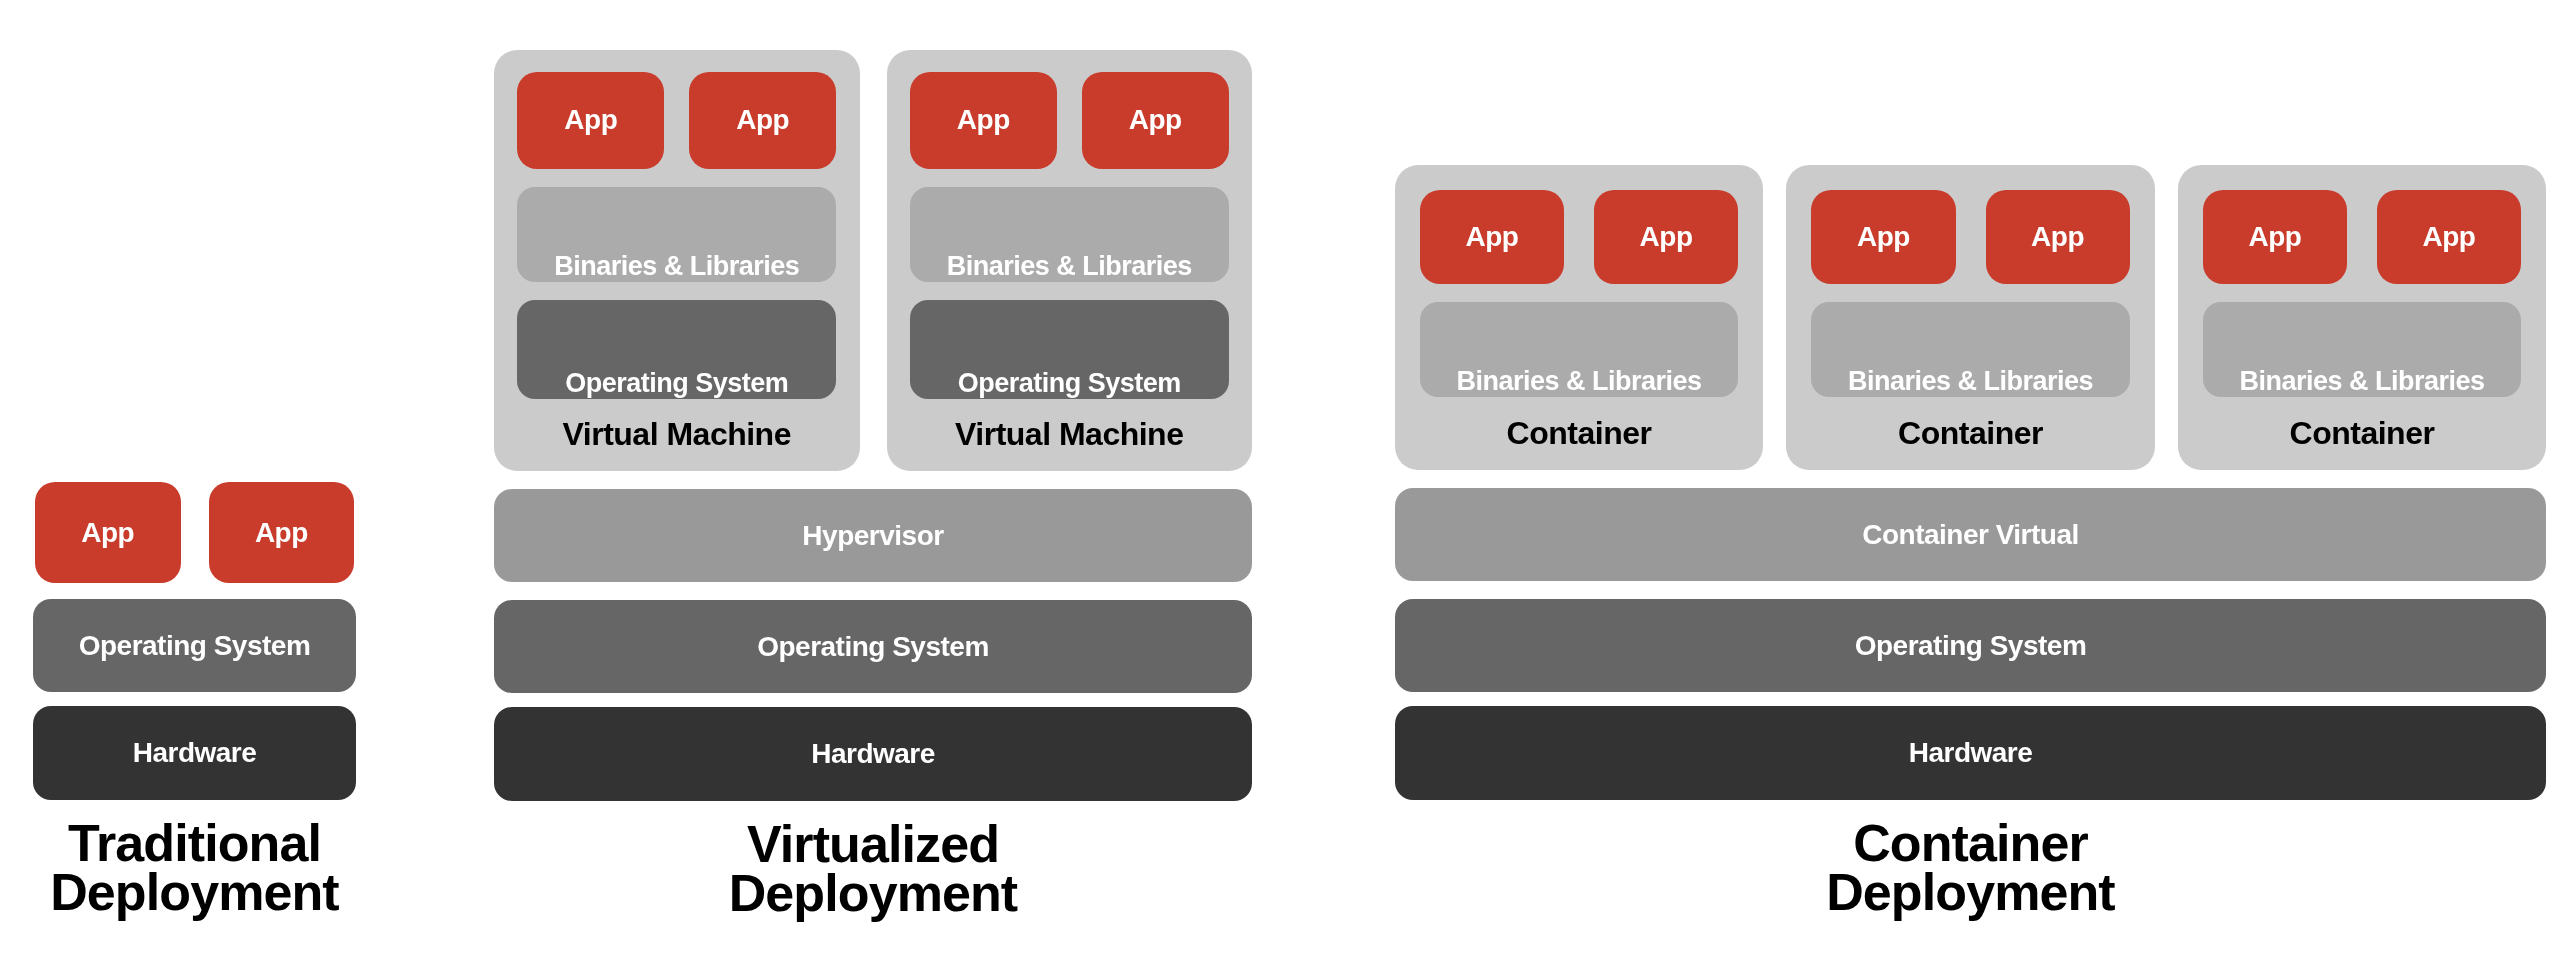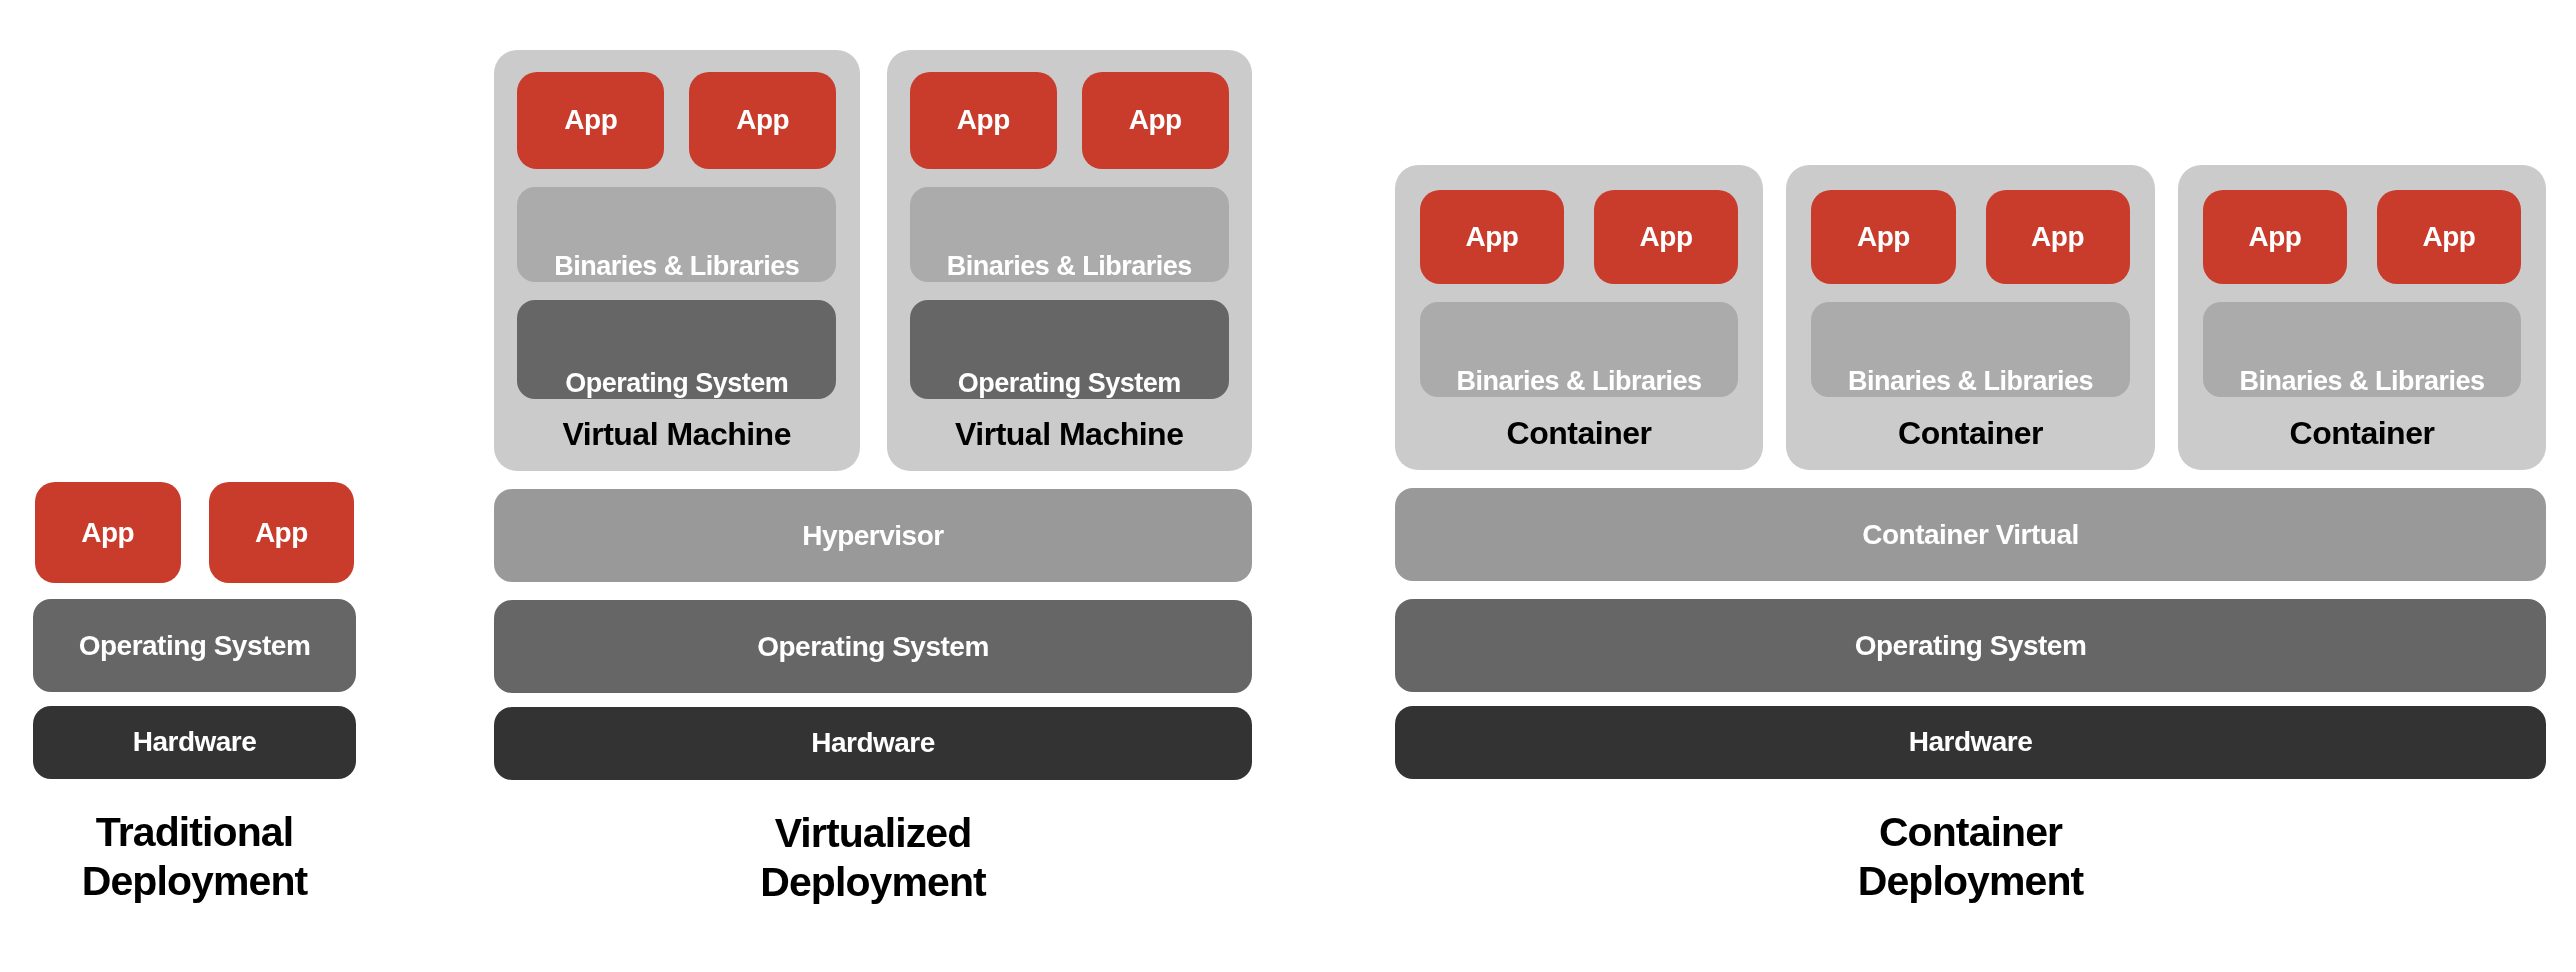--- a/index.html
+++ b/index.html
@@ -22,21 +22,21 @@
     color:var(--boxtext);font-size:28px;letter-spacing:-0.5px;
   }
   #col-traditional .apps-row{height:101px;gap:28px;margin-bottom:16px;padding:0 1.8px;}
 
   .bar{
     border-radius:18px;display:flex;align-items:center;justify-content:center;
     color:var(--boxtext);font-size:28px;letter-spacing:-0.5px;
   }
   .bar.runtime{height:93px;background:var(--runtime);margin-bottom:18px;}
   .bar.os{height:93px;background:var(--os);margin-bottom:13.5px;}
-  .bar.hw{height:73px;background:var(--hardware);}
+  .bar.hw{height:94px;background:var(--hardware);}
 
   .card-row{display:flex;margin-bottom:18px;}
   #col-virtualized .card-row{gap:27px;}
   #col-container  .card-row{gap:23.4px;}
   .card{
     background:var(--card);border-radius:23.4px;
     display:flex;flex-direction:column;
   }
   .vm-card{width:366px;height:421px;padding:21.6px 23.4px 0;}
   .ct-card{flex:1;height:305px;padding:25px 25px 0;}
@@ -51,22 +51,22 @@
   .inner-box.binaries{background:var(--binaries);height:95px;}
   .vm-card .inner-box.binaries{margin-bottom:18px;}
   .inner-box.os-inner{background:var(--os);height:99px;}
 
   .card-label{
     flex:1;display:flex;align-items:center;justify-content:center;
     color:var(--ink);font-size:32px;letter-spacing:-0.5px;
   }
 
   .col-title{
-    margin-top:29px;text-align:center;color:var(--ink);
-    font-size:41px;line-height:49px;letter-spacing:-0.9px;white-space:pre-line;
+    margin-top:19px;text-align:center;color:var(--ink);
+    font-size:52px;line-height:49px;letter-spacing:-0.9px;white-space:pre-line;
   }
 </style>
 </head>
 <body>
 
 <section class="col" id="col-traditional">
   <div class="apps-row">
     <div class="app-box">
       <span>App</span>
     </div>

